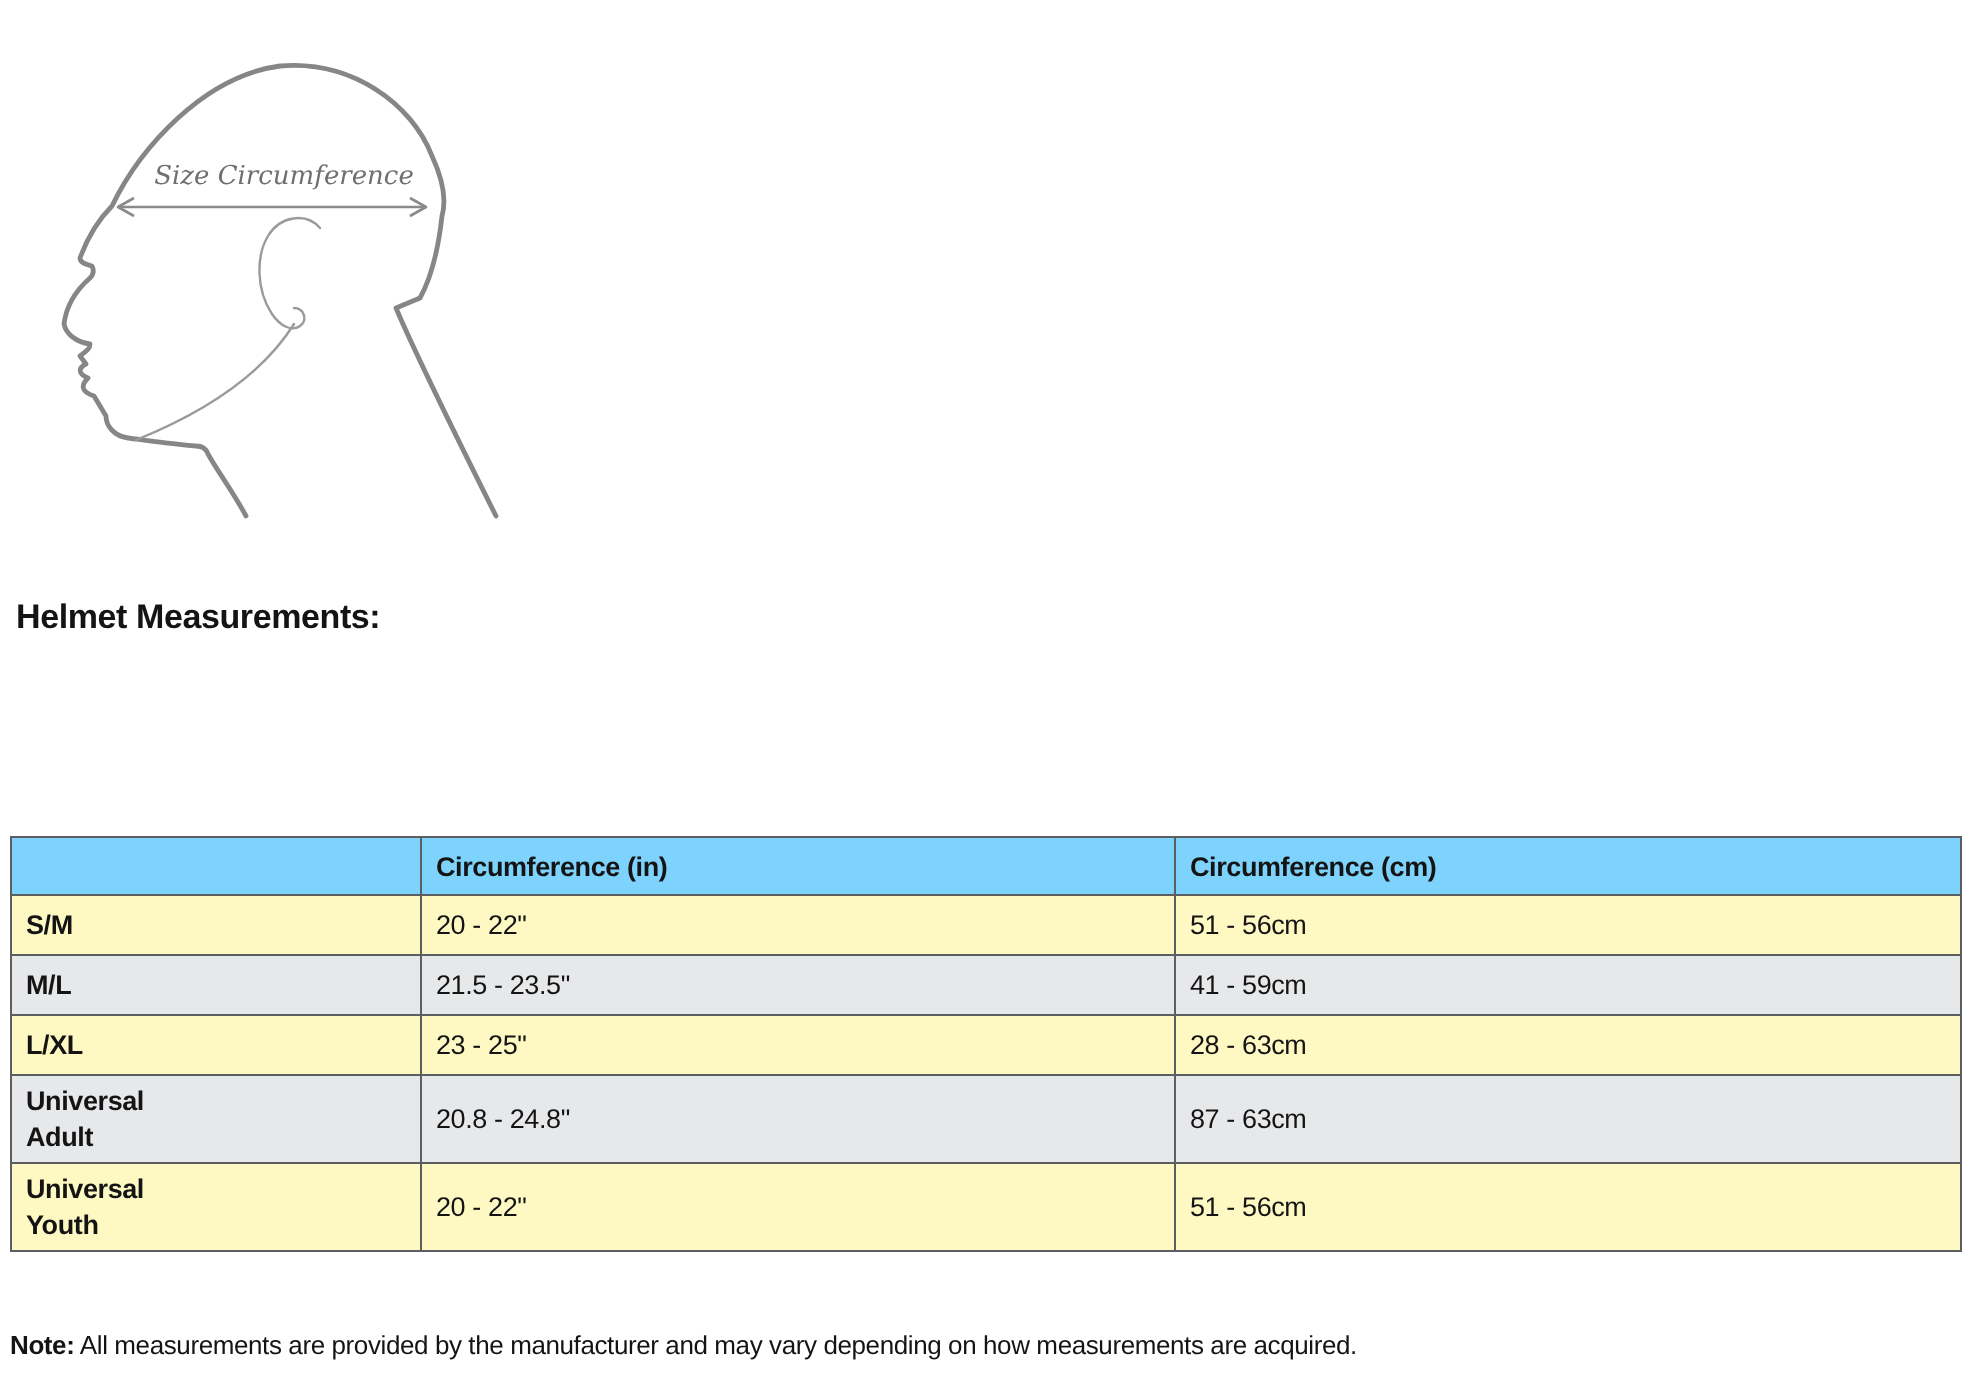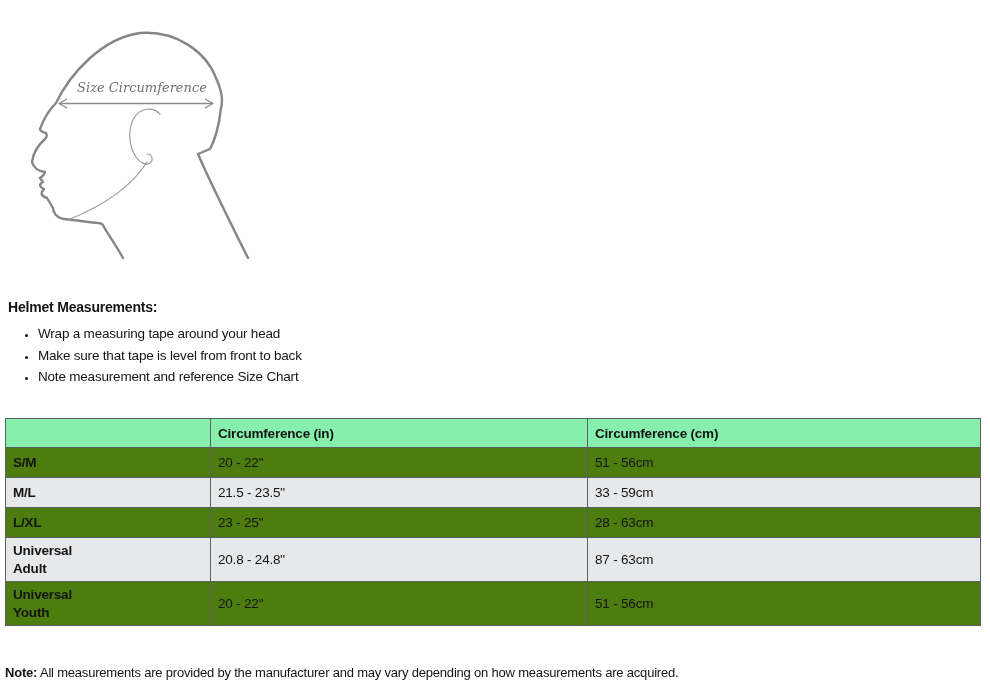--- a/index.html
+++ b/index.html
@@ -11,43 +11,43 @@
     color: #141414;
     overflow: hidden;
   }
 
   
   .figure { position: absolute; left: 20px; top: 8px; }
 
   
   .instructions { position: absolute; left: 8px; top: 299px; }
   .section-heading {
-    font-size: 14px; font-weight: bold; letter-spacing: -0.2px;
+    font-size: 17px; font-weight: bold; letter-spacing: -0.2px;
   }
   .instruction-list { margin-top: 11px; padding-left: 30px; list-style: disc; }
   .instruction-list li {
     font-size: 13.5px; letter-spacing: -0.2px;
     margin-bottom: 6.5px;
   }
   .instruction-list li::marker { font-size: 11px; }
 
   
   .size-table {
     position: absolute; left: 5px; top: 418px;
     width: 975px; border-collapse: collapse; table-layout: fixed;
   }
   .size-table th, .size-table td {
     border: 1px solid #5b5f62;
     font-size: 13.5px; letter-spacing: -0.2px;
     text-align: left; vertical-align: middle;
     padding: 4px 4px 4px 7px;
   }
-  .size-table thead tr { height: 29px; background: #86efac; margin-top: 42px; }
+  .size-table thead tr { height: 29px; background: #7dd3fc; margin-top: 42px; }
   .size-table th { font-weight: bold; }
-  .size-table tbody tr { height: 30px; background: #4d7c0f; }
+  .size-table tbody tr { height: 30px; background: #fef9c3; }
   .size-table tbody tr.alt { background: #e7e8ea; }
   .size-table tbody tr.tall { height: 40px; }
   .row-label { font-weight: bold; white-space: pre-line; line-height: 1.3; }
 
   
   .note {
     position: absolute; left: 5px; top: 665px;
     font-size: 13px; letter-spacing: -0.2px;
   }
   .note b { font-weight: bold; }
@@ -89,25 +89,20 @@
 
   <line x1="39" y1="95.5" x2="193" y2="95.5" stroke="#8b8b8b" stroke-width="1.3"></line>
   <path d="M 47,91 L 39,95.5 L 47,100" stroke="#8b8b8b" stroke-width="1.3" stroke-linejoin="round"></path>
   <path d="M 185,91 L 193,95.5 L 185,100" stroke="#8b8b8b" stroke-width="1.3" stroke-linejoin="round"></path>
 
   <text x="122" y="84" text-anchor="middle" font-family="DejaVu Serif, serif" font-style="italic" font-size="13" fill="#6f6f6f" stroke="none">Size Circumference</text>
 </svg>
 
 <div class="instructions">
   <div class="section-heading">Helmet Measurements:</div>
-  <ul class="instruction-list">
-    <li>Wrap a measuring tape around your head</li>
-    <li>Make sure that tape is level from front to back</li>
-    <li>Note measurement and reference Size Chart</li>
-  </ul>
 </div>
 
 <table class="size-table">
   <colgroup>
     <col style="width:205px">
     <col style="width:377px">
     <col style="width:393px">
   </colgroup>
   <thead>
     <tr>
@@ -118,21 +113,21 @@
   </thead>
   <tbody>
     <tr>
       <td class="row-label">S/M</td>
       <td>20 - 22"</td>
       <td>51 - 56cm</td>
     </tr>
     <tr class="alt">
       <td class="row-label">M/L</td>
       <td>21.5 - 23.5"</td>
-      <td>33 - 59cm</td>
+      <td>41 - 59cm</td>
     </tr>
     <tr>
       <td class="row-label">L/XL</td>
       <td>23 - 25"</td>
       <td>28 - 63cm</td>
     </tr>
     <tr class="alt tall">
       <td class="row-label">Universal
 Adult</td>
       <td>20.8 - 24.8"</td>

